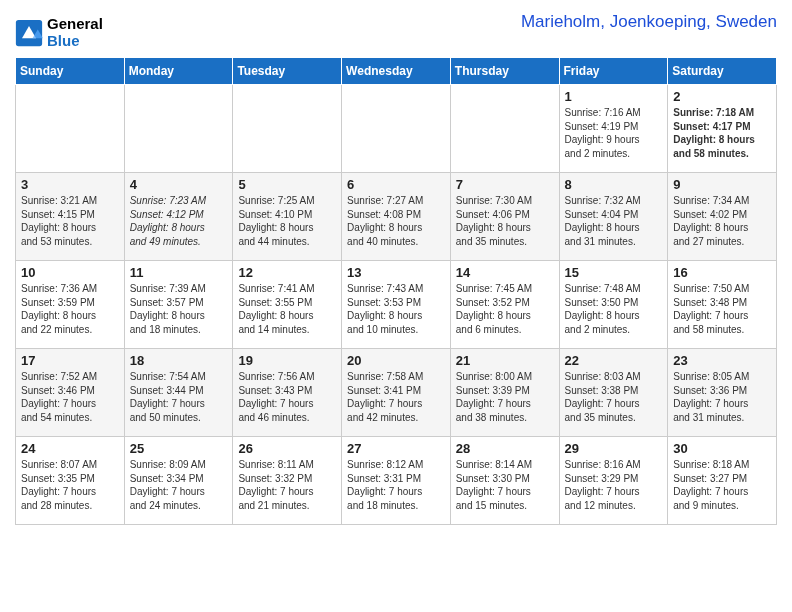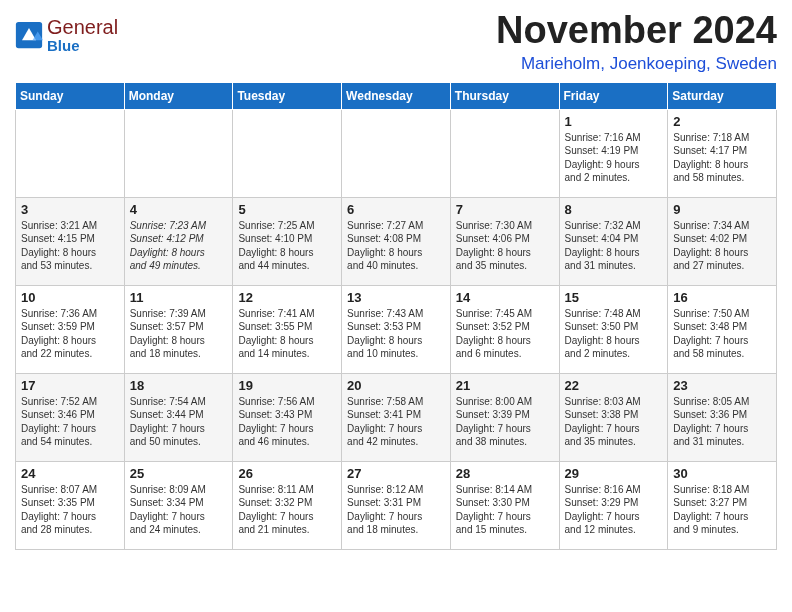--- a/index.html
+++ b/index.html
@@ -20,23 +20,23 @@
       display: flex;
       align-items: center;
       margin-top: 6px;
     }
     .logo-text {
       display: flex;
       flex-direction: column;
       line-height: 1.1;
     }
     .logo-general {
-      font-size: 20px;
-      font-weight: normal;
-      color: #7f1d1d;
+      font-size: 15px;
+      font-weight: bold;
+      color: #000000;
     }
     .logo-blue {
       font-size: 15px;
       font-weight: bold;
       color: #1a6fc4;
     }
     .logo-icon {
       width: 28px;
       height: 28px;
       margin-right: 4px;
@@ -106,21 +106,20 @@
       <rect x="1" y="1" width="30" height="30" rx="3" fill="#1a6fc4"></rect>
       <polygon points="8,22 16,8 24,22" fill="white"></polygon>
       <polygon points="20,22 26,12 32,22" fill="#5aabff" opacity="0.7"></polygon>
     </svg>
     <div class="logo-text">
       <span class="logo-general">General</span>
       <span class="logo-blue">Blue</span>
     </div>
   </div>
   <div class="title-block">
-    <div class="month-title">November 2024</div>
     <div class="location-title">Marieholm, Joenkoeping, Sweden</div>
   </div>
 </div>
 
 <table class="calendar-table">
   <thead>
     <tr id="header-row">
         <th>Sunday</th>
         <th>Monday</th>
         <th>Tuesday</th>
@@ -139,21 +138,21 @@
         <td class="empty-cell"></td>
         <td>
           <span class="day-number">1</span>
           <div class="day-info" style="white-space: pre-line;">Sunrise: 7:16 AM
 Sunset: 4:19 PM
 Daylight: 9 hours
 and 2 minutes.</div>
         </td>
         <td>
           <span class="day-number">2</span>
-          <div class="day-info" style="white-space: pre-line;">Sunrise: 7:18 AM
+          <div class="day-info" style="white-space: pre-line; font-weight: bold;">Sunrise: 7:18 AM
 Sunset: 4:17 PM
 Daylight: 8 hours
 and 58 minutes.</div>
         </td>
       </tr>
       <tr>
         <td>
           <span class="day-number">3</span>
           <div class="day-info" style="white-space: pre-line;">Sunrise: 3:21 AM
 Sunset: 4:15 PM

